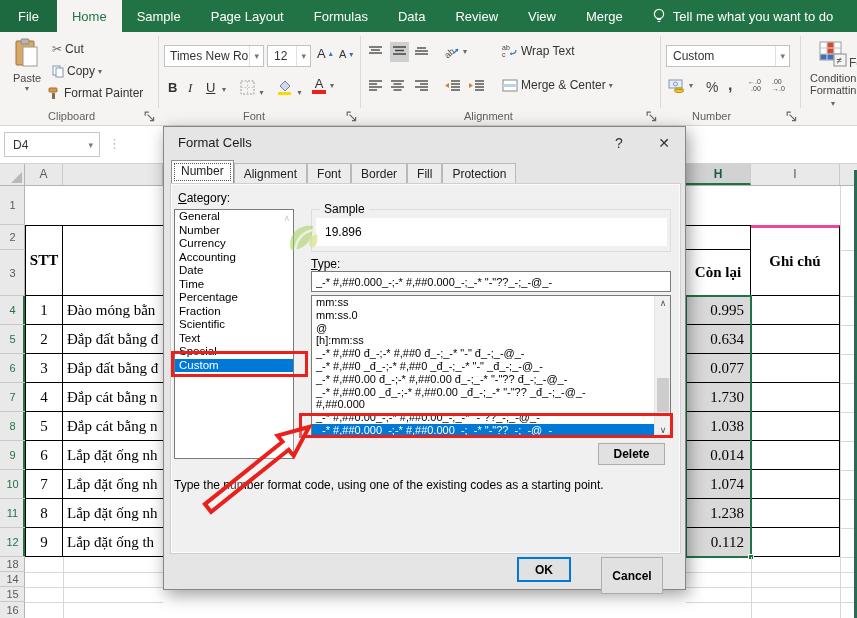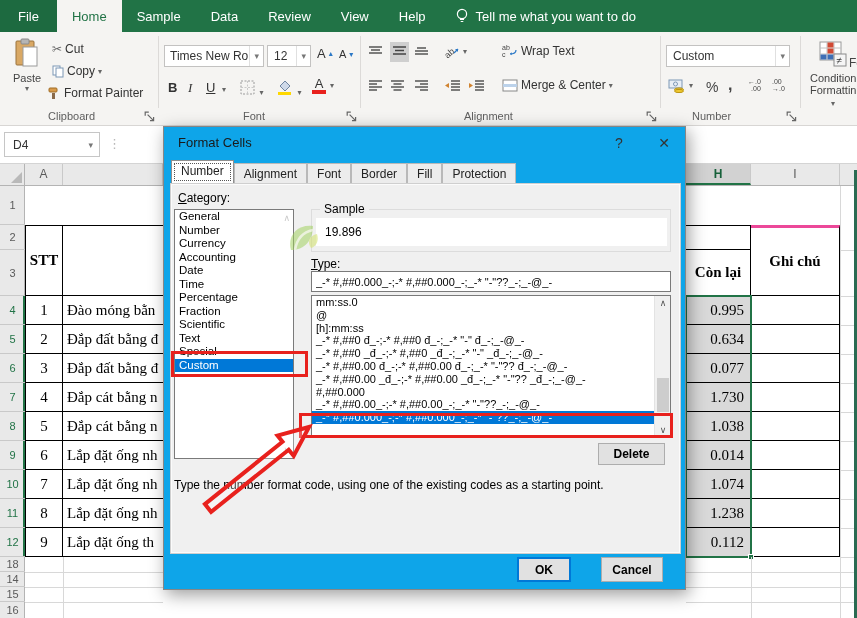--- a/index.html
+++ b/index.html
@@ -55,21 +55,21 @@
   .valcell{ display:flex; align-items:center; justify-content:flex-end; padding-right:6px; }
   .txtcell{ display:flex; align-items:center; padding-left:4px; overflow:hidden; white-space:nowrap; }
   .hb{ font-weight:bold; display:flex; align-items:center; justify-content:center; }
   .grid{ background:#d8d8d8; }
 
   
   .selbox{ border:2px solid #217346; }
   .handle{ width:6px; height:6px; background:#217346; border:1px solid #fff; }
 
   
-  .dialog{ left:163px; top:126px; width:523px; height:464px; background:#0ea5e9;
+  .dialog{ left:163px; top:126px; width:523px; height:464px; background:#e5e5e5;
            border:1px solid #868686; box-shadow:3px 5px 16px rgba(0,0,0,.38); font-size:12px; color:#000; }
   .dtitle{ left:14px; top:8px; font-size:13px; color:#1a1a1a; }
   .dbtn{ position:absolute; top:4px; width:30px; height:24px; display:flex; align-items:center; justify-content:center;
          font-size:14px; color:#333; }
   .dtabs{ left:7px; top:35px; height:22px; display:flex; align-items:flex-end; }
   .dtab{ border:1px solid #b9b9b9; border-bottom:none; background:#ececec; padding:3px 9px 3px 9px; margin-right:0px;
          font-size:12px; color:#222; height:21px; }
   .dtab.active{ background:#fff; border-color:#8f8f8f; height:24px; position:relative; outline:1px dotted #555; outline-offset:-4px; }
   .dcard{ left:6px; top:56px; width:511px; height:371px; background:#f0f0f0; border:1px solid #cfcfcf; box-shadow:0 0 0 1px #fbfbfb inset; }
   .ulfirst::first-letter{ text-decoration:underline; }
@@ -97,24 +97,26 @@
 </style>
 </head>
 <body>
 
 <div class="screen">
 
   <div class="abs tabbar">
     <div class="rtab file">File</div>
     <div class="rtab active">Home</div>
     <div class="rtab">Sample</div>
+    <div class="rtab">Page Layout</div>
+    <div class="rtab">Formulas</div>
     <div class="rtab">Data</div>
     <div class="rtab">Review</div>
     <div class="rtab">View</div>
-    <div class="rtab">Help</div>
+    <div class="rtab">Merge</div>
     <div class="tellme">
       <svg class="ic" width="14" height="16" viewBox="0 0 14 16">
           <circle cx="7" cy="6" r="4.6" fill="none" stroke="#fff" stroke-width="1.2"></circle>
           <path d="M5 11.5h4M5.7 13.5h2.6" stroke="#fff" stroke-width="1.2"></path>
         </svg>
       <span>Tell me what you want to do</span>
     </div>
   </div>
 
   <div class="abs ribbon">
@@ -468,20 +470,21 @@
       <div class="abs" style="left:4px;top:8px;width:351px;height:28px;background:#fff;display:flex;align-items:center;padding-left:9px;">
         <span>19.896</span>
       </div>
     </div>
 
     <div class="abs ulfirst" style="left:147px;top:130px;">Type:</div>
     <input class="abs" style="left: 147px; top: 144px; width: 360px; height: 21px; border: 1px solid rgb(122, 122, 122); font-size: 11px; padding-left: 4px; font-family: &quot;Liberation Sans&quot;, &quot;DejaVu Sans&quot;, sans-serif;" value="_-* #,##0.000_-;-* #,##0.000_-;_-* &quot;-&quot;??_-;_-@_-">
 
     <div class="abs listbox" style="left:147px;top:168px;width:360px;height:142px;">
       <div style="width:343px;">
+        <div class="titem">mm:ss</div>
         <div class="titem">mm:ss.0</div>
         <div class="titem">@</div>
         <div class="titem">[h]:mm:ss</div>
         <div class="titem">_-* #,##0 đ_-;-* #,##0 đ_-;_-* "-" đ_-;_-@_-</div>
         <div class="titem">_-* #,##0 _đ_-;-* #,##0 _đ_-;_-* "-" _đ_-;_-@_-</div>
         <div class="titem">_-* #,##0.00 đ_-;-* #,##0.00 đ_-;_-* "-"?? đ_-;_-@_-</div>
         <div class="titem">_-* #,##0.00 _đ_-;-* #,##0.00 _đ_-;_-* "-"?? _đ_-;_-@_-</div>
         <div class="titem">#,##0.000</div>
         <div class="titem">_-* #,##0.00_-;-* #,##0.00_-;_-* "-"??_-;_-@_-</div>
         <div class="titem sel">_-* #,##0.000_-;-* #,##0.000_-;_-* "-"??_-;_-@_-</div>
@@ -491,21 +494,21 @@
         <div class="sthumb" style="top:82px;height:34px;"></div>
         <div class="sarrow" style="bottom:0;">∨</div>
       </div>
     </div>
 
     <div class="abs winbtn ulfirst" style="left:434px;top:316px;width:67px;height:22px;">Delete</div>
 
     <div class="abs" style="left:10px;top:351px;width:500px;">Type the number format code, using one of the existing codes as a starting point.</div>
 
     <div class="abs winbtn default" style="left:353px;top:430px;width:54px;height:25px;">OK</div>
-    <div class="abs winbtn" style="left:437px;top:430px;width:62px;height:25px;">Cancel</div>
+    <div class="abs winbtn" style="left:437px;top:430px;width:62px;height:37px;">Cancel</div>
   </div>
 
   <div class="abs wm" style="left:283px;top:220px;z-index:25;">
     <svg width="38" height="38" viewBox="0 0 38 38">
         <path d="M8 30 C4 16 14 4 30 6 C30 20 22 30 8 30 Z" fill="#9fd05a" opacity=".85"></path>
         <path d="M12 30 C14 18 20 12 30 10" stroke="#e9f3d2" stroke-width="2.5" fill="none"></path>
         <path d="M28 28 c6-2 8-8 6-14 c-8 2-10 8-6 14z" fill="#d3e26b" opacity=".9"></path>
       </svg>
   </div>
 

